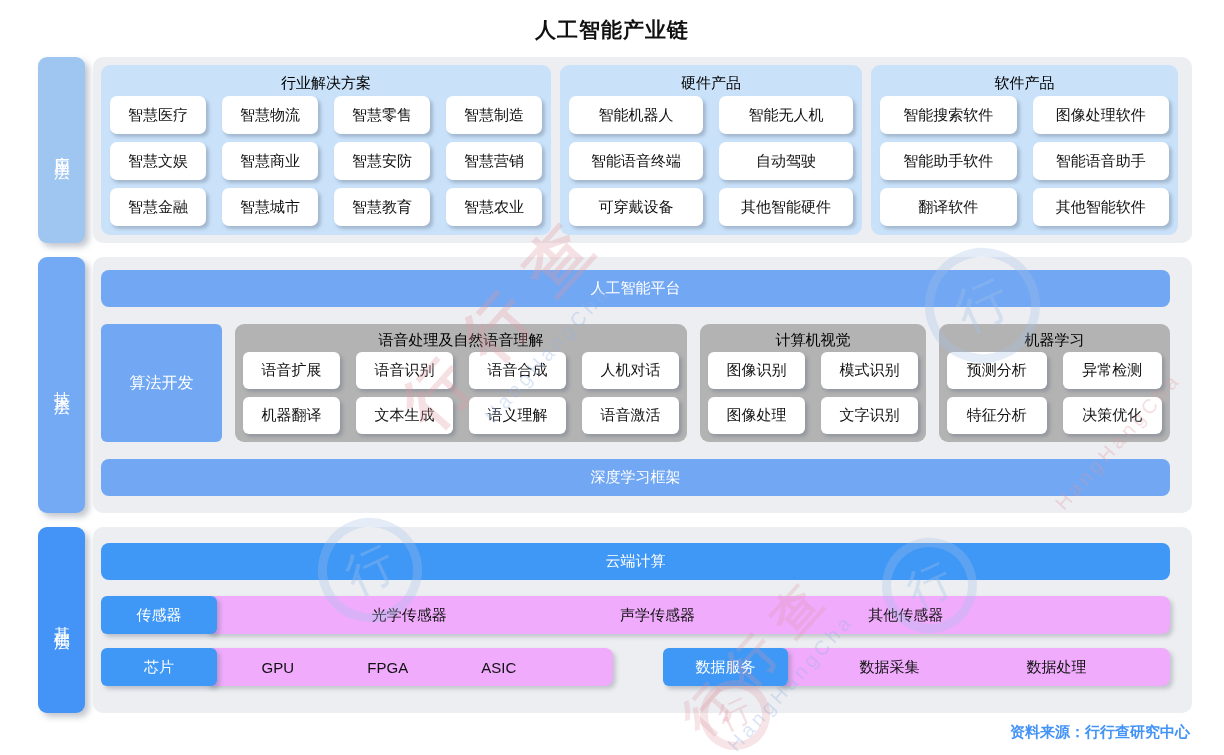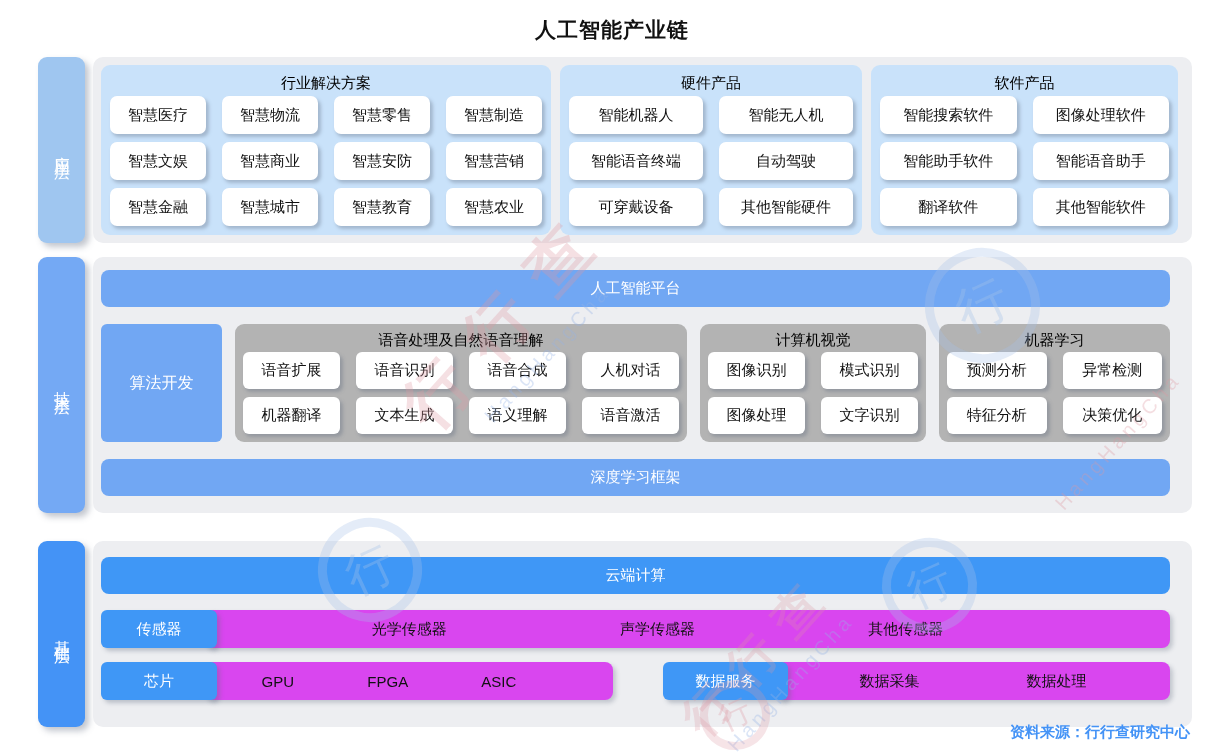--- a/index.html
+++ b/index.html
@@ -12,21 +12,21 @@
   html,body{background:#ffffff;}
   body{font-family:"Liberation Sans","DejaVu Sans",sans-serif; color:var(--ink);}
   .canvas{position:relative; width:1224px; height:755px; background:#ffffff; overflow:hidden;}
 
   .title{position:absolute; top:16px; left:0; width:100%; text-align:center;
          font-size:21px; font-weight:bold; letter-spacing:1px;}
 
   .row{position:absolute; left:38px; width:1154px; display:flex;}
   .row-app{top:57px; height:186px;}
   .row-tech{top:257px; height:256px;}
-  .row-base{top:527px; height:186px;margin-top:14px;}
+  .row-base{top:527px; height:186px;}
 
   .vtab{width:47px; flex:0 0 47px; border-radius:9px; display:flex; align-items:center;
         justify-content:center; box-shadow:4px 4px 6px rgba(95,105,125,.38);}
   .vtab-app{background:var(--app-tab);}
   .vtab-tech{background:var(--tech-tab);}
   .vtab-base{background:var(--base-tab);}
   .vtext{writing-mode:vertical-rl; text-orientation:upright; color:#ffffff;
          font-size:16px; letter-spacing:5px; font-weight:500;}
 
   .panel{flex:1; margin-left:8px; background:var(--panel-bg); border-radius:10px;}
@@ -65,21 +65,21 @@
   
   .panel-base{padding:16px 22px 0 8px;}
   .base-bar{background:var(--base-blue);}
   .base-row{display:flex; height:38px; align-items:stretch;}
   .sensor-row{margin-top:16px;}
   .chip-row{margin-top:14px;}
   .blue-tab{flex:0 0 116px; background:var(--base-blue); border-radius:6px; z-index:2;
             display:flex; align-items:center; justify-content:center; color:#fff;
             font-size:15px; font-weight:500; box-shadow:3px 3px 4px rgba(95,105,125,.35);}
   .tab-data{flex:0 0 125px; margin-left:50px;}
-  .white-bar{background:#d946ef; border-radius:8px; margin-left:-12px; display:flex;
+  .white-bar{background:#f0abfc; border-radius:8px; margin-left:-12px; display:flex;
              align-items:center; justify-content:space-around; font-size:15px;
              box-shadow:2.5px 3px 4px rgba(95,105,125,.3);}
   .sensor-bar{flex:1; padding-left:80px; padding-right:140px;}
   .chips-bar{flex:0 0 408px; padding-left:20px; padding-right:60px;}
   .data-bar{flex:1; padding:0 30px;}
 
   .source{position:absolute; right:34px; bottom:13px; font-size:15px; font-weight:bold;
           color:var(--accent);}
 
   

